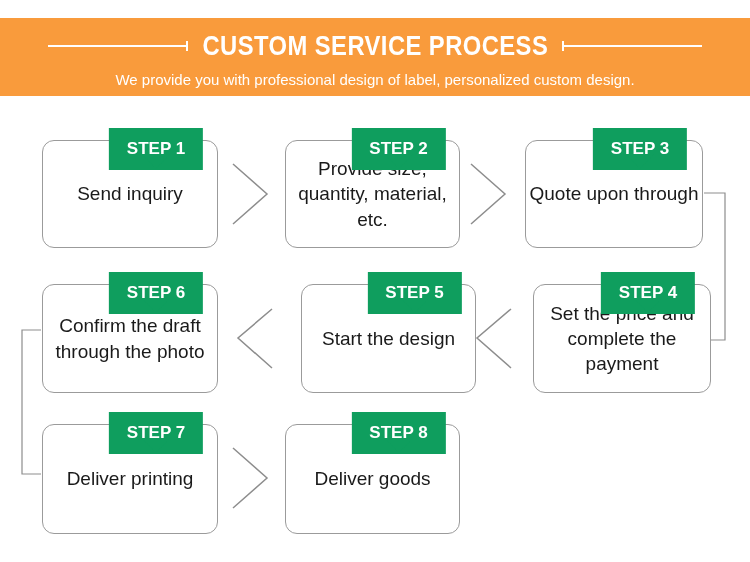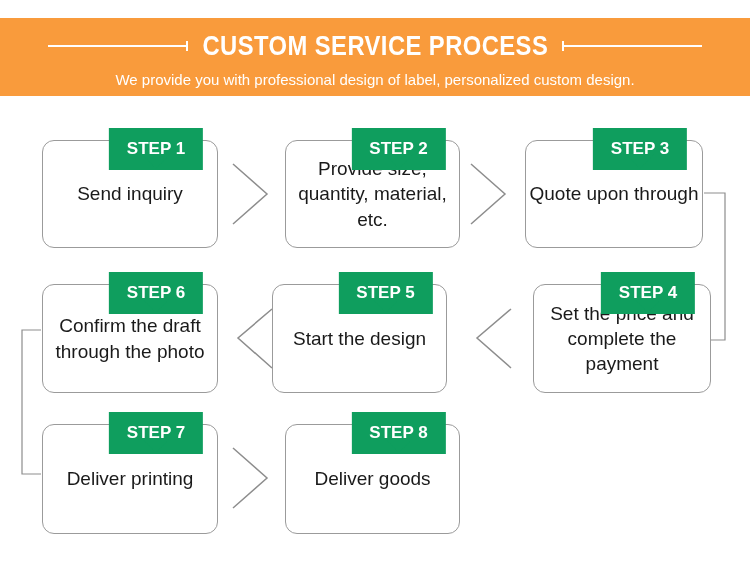--- a/index.html
+++ b/index.html
@@ -63,21 +63,21 @@
     width:0;height:0;
     border-left:14px solid transparent;
     border-right:14px solid transparent;
     border-top:15px solid var(--step-green,#0F9E5E);
   }
 
   .pos1{left:42px; top:140px;width:176px;height:108px;}
   .pos2{left:285px;top:140px;width:175px;height:108px;align-items:center;}
   .pos3{left:525px;top:140px;width:178px;height:108px;}
   .pos4{left:533px;top:284px;width:178px;height:109px;}
-  .pos5{left:272px;top:284px;width:175px;height:109px;}
+  .pos5{left:301px;top:284px;width:175px;height:109px;}
   .pos6{left:42px; top:284px;width:176px;height:109px;}
   .pos7{left:42px; top:424px;width:176px;height:110px;}
   .pos8{left:285px;top:424px;width:175px;height:110px;}
 
   
   .flow-lines{
     position:absolute;left:0;top:0;width:750px;height:562px;
     pointer-events:none;
   }
   .flow-lines polyline{

